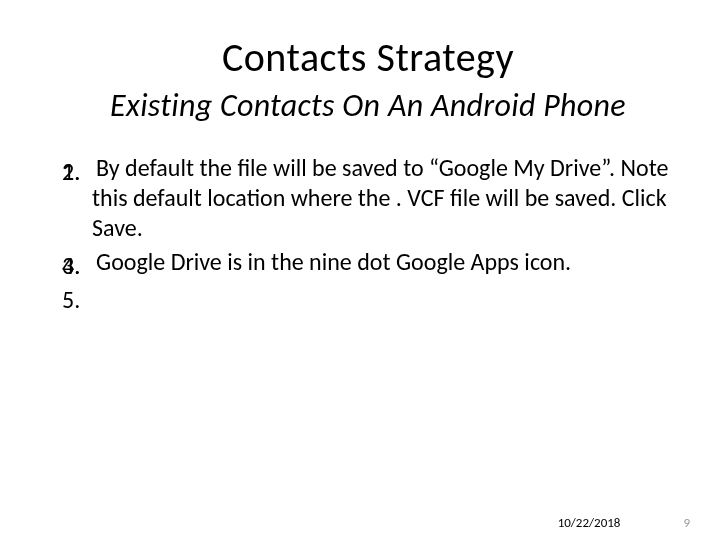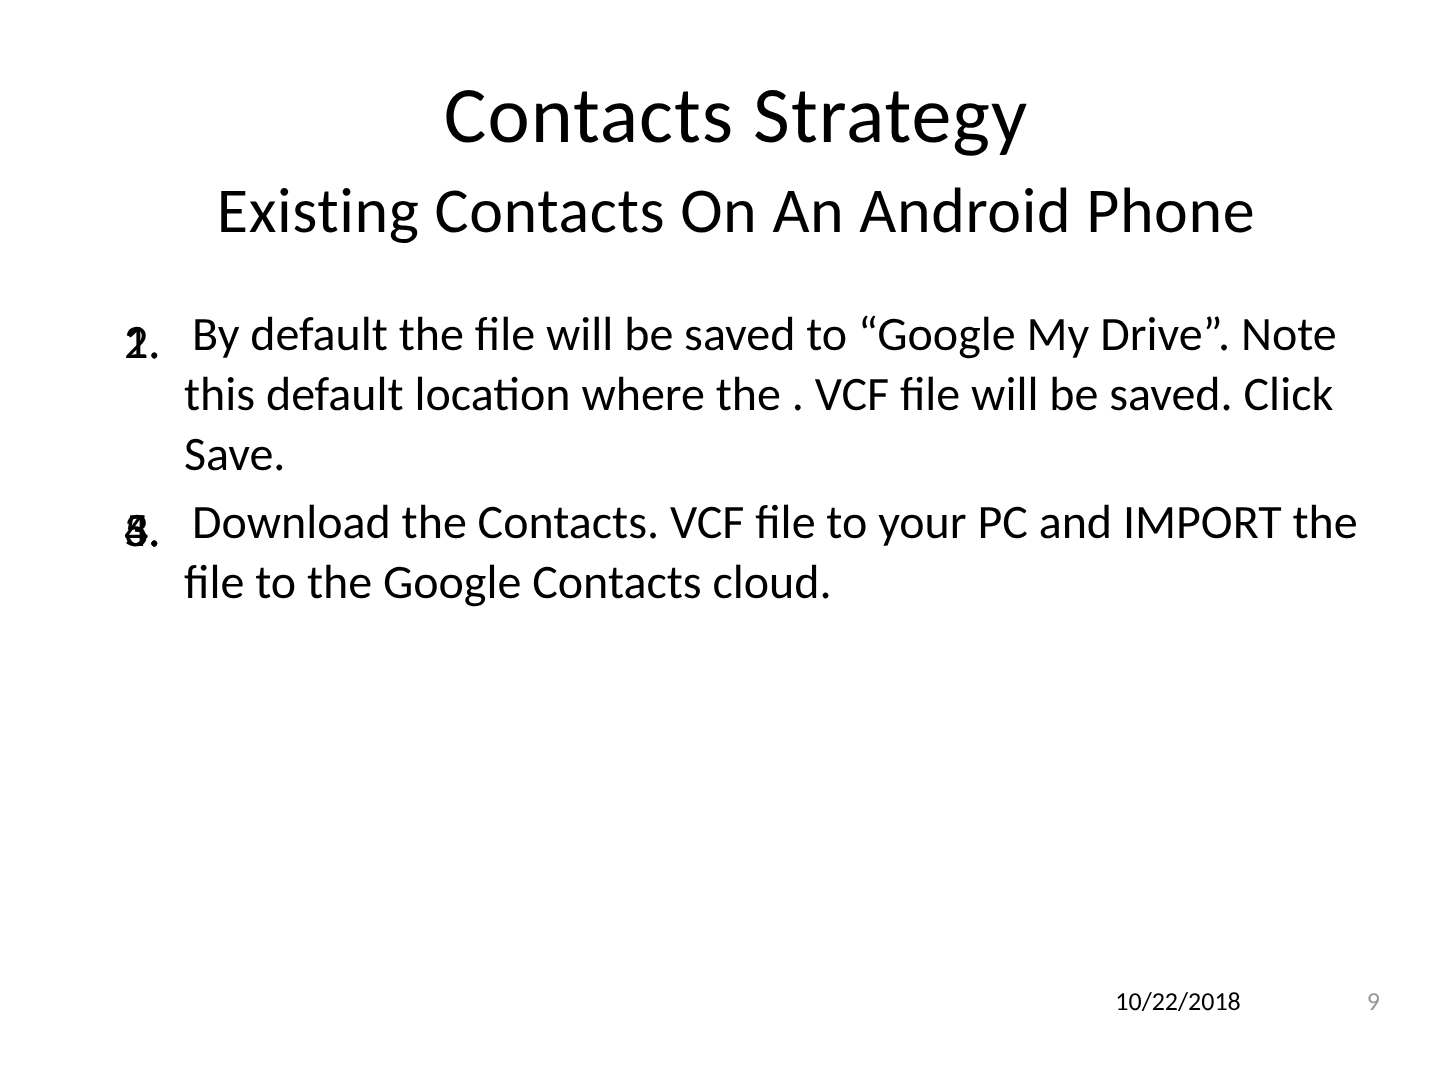--- a/index.html
+++ b/index.html
@@ -22,20 +22,21 @@
       font-weight: 400;
       margin-top: 5px;
       letter-spacing: 0.5px;
     }
     .subtitle {
       text-align: center;
       font-size: 32px;
       font-weight: 400;
       margin-top: 2px;
       letter-spacing: 0.3px;
+      font-style: italic;
     }
     .list {
       margin-top: 28px;
       padding-left: 12px;
       list-style: none;
       counter-reset: item;
     }
     .list-item {
       font-size: 24px;
       line-height: 1.25;
@@ -44,21 +45,21 @@
       padding-left: 34px;
       font-weight: 400;
     }
     .list-item .num {
       position: absolute;
       left: 0;
       top: 0;
     }
     .footer {
       position: absolute;
-      bottom: 31px;
+      bottom: 10px;
       right: 30px;
       font-size: 13px;
       color: #000000;
       display: flex;
       gap: 55px;
       align-items: baseline;
     }
     .page-num {
       font-size: 13px;
       color: #999;
@@ -67,20 +68,20 @@
 </head>
 <body>
 
 <h1 class="title">Contacts Strategy</h1>
 <h2 class="subtitle">Existing Contacts On An Android Phone</h2>
 
 <ol class="list">
   <li class="list-item"><span class="num">1.</span></li>
   <li class="list-item"><span class="num">2.</span><span>By default the file will be saved to “Google My Drive”. Note this default location where the . VCF file will be saved.  Click Save.</span></li>
   <li class="list-item"><span class="num">3.</span></li>
-  <li class="list-item"><span class="num">4.</span></li>
-  <li class="list-item"><span class="num">5.</span><span>Download the Contacts. VCF file to your PC and IMPORT the file to the Google Contacts cloud.</span></li>
+  <li class="list-item"><span class="num">4.</span><span>Google Drive is in the nine dot Google Apps icon.</span></li>
+  <li class="list-item"><span class="num">5.</span></li>
 </ol>
 
 <div class="footer">
   <span>10/22/2018</span>
   <span class="page-num">9</span>
 </div>
 
 </body></html>

